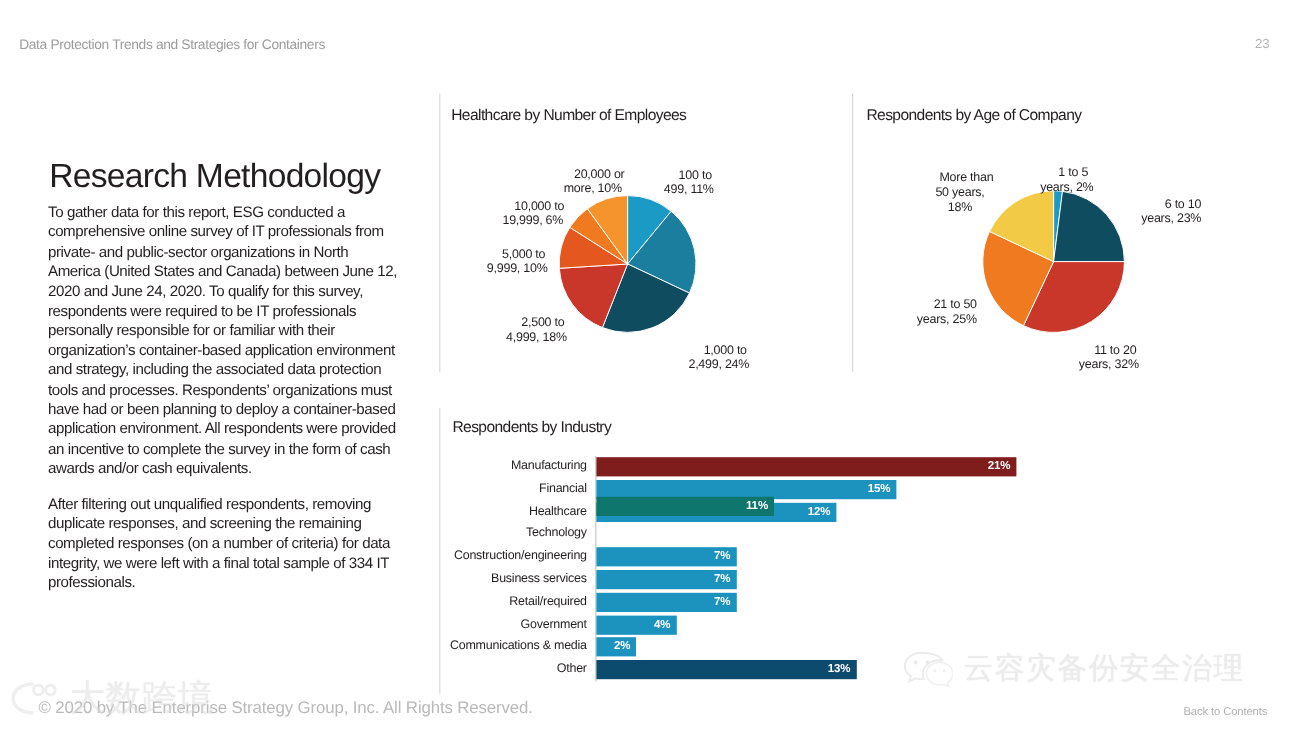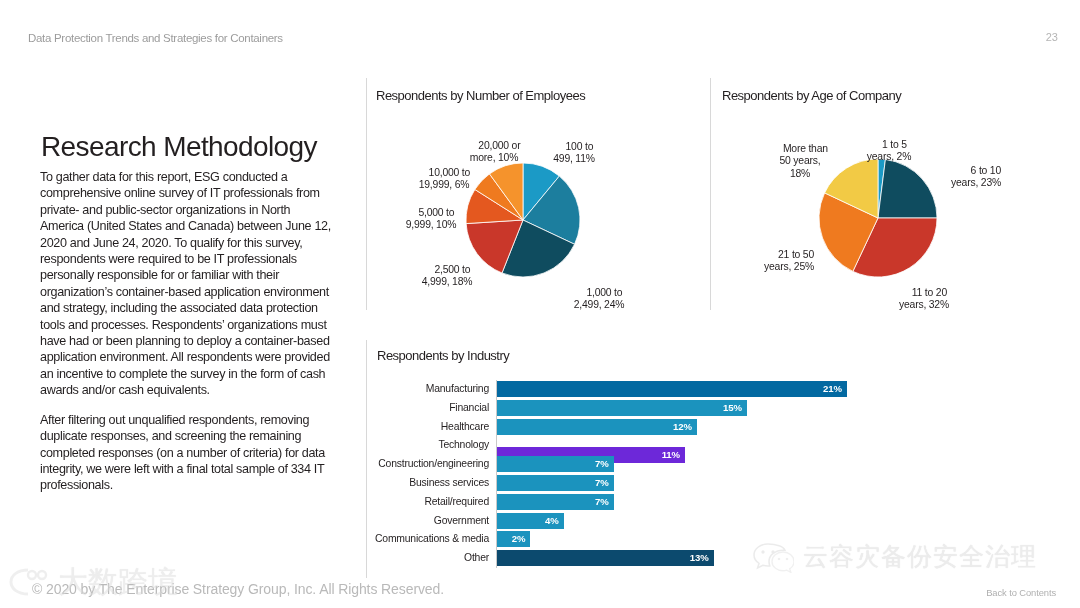--- a/index.html
+++ b/index.html
@@ -8,21 +8,21 @@
     background:#ffffff;
     font-family:"Liberation Sans", sans-serif;
     color:#231f20;
     overflow:hidden;
     position:relative;
   }
   .slide{position:absolute;inset:0;}
 
   
   .hdr-title{
-    position:absolute;left:28px;top:32px;
+    position:absolute;left:16px;top:32px;
     font-size:11.5px;letter-spacing:-0.3px;
     color:#9c9c9c;font-weight:400;white-space:nowrap;text-align:right;
   }
   .page-num{
     position:absolute;right:22px;top:31px;
     font-size:11px;color:#b5b5b5;
   }
 
   
   .rm-title{
@@ -114,21 +114,21 @@
   <div class="rm-title">Research Methodology</div>
   <div class="rm-body">
     <p>To gather data for this report,  ESG conducted a comprehensive online survey of IT professionals from private- and public-sector organizations in North America (United States and Canada) between June 12, 2020 and June 24, 2020. To qualify for this survey, respondents were required to be IT professionals personally responsible for or familiar with their organization’s container-based application environment and strategy, including the associated data protection tools and processes. Respondents’ organizations must have had or been planning to deploy a container-based application environment. All respondents were provided an incentive to complete the survey in the form of cash awards and/or cash equivalents.</p>
     <p>After filtering out unqualified respondents, removing duplicate responses, and screening the remaining completed responses (on a number of criteria)  for data integrity,  we were left with a final total sample of 334 IT professionals.</p>
   </div>
 
   <div class="vline" style="left:366px;top:78px;height:232px;"></div>
   <div class="vline" style="left:710px;top:78px;height:232px;"></div>
   <div class="vline" style="left:366px;top:340px;height:238px;"></div>
 
-  <div class="panel-title" style="left:376px;top:88px;">Respondents by Number of Employees</div>
+  <div class="panel-title" style="left:376px;top:88px;">Healthcare by Number of Employees</div>
   <div class="pie-wrap" style="left:465px;top:162px;width:116px;height:116px;">
     <svg width="116" height="116" viewBox="0 0 116 116">
       <g id="pie-emp">
           <path d="M 58 58 L 58 1 A 57 57 0 0 1 94.33316741567532 14.080745161780015 Z" fill="#1b9ac6" stroke="#ffffff" stroke-width="0.8"></path>
           <path d="M 58 58 L 94.33316741567532 14.080745161780015 A 57 57 0 0 1 109.57514199056311 82.26941961920913 Z" fill="#1c7e9e" stroke="#ffffff" stroke-width="0.8"></path>
           <path d="M 58 58 L 109.57514199056311 82.26941961920913 A 57 57 0 0 1 37.01690049697339 110.99725969563035 Z" fill="#0f4c5f" stroke="#ffffff" stroke-width="0.8"></path>
           <path d="M 58 58 L 37.01690049697339 110.99725969563035 A 57 57 0 0 1 1.1124764795885227 61.5790596131709 Z" fill="#c9372a" stroke="#ffffff" stroke-width="0.8"></path>
           <path d="M 58 58 L 1.1124764795885227 61.5790596131709 A 57 57 0 0 1 9.873308246385136 27.457872686197202 Z" fill="#e4581f" stroke="#ffffff" stroke-width="0.8"></path>
           <path d="M 58 58 L 9.873308246385136 27.457872686197202 A 57 57 0 0 1 24.496240619329022 11.886031320628 Z" fill="#ef7a1f" stroke="#ffffff" stroke-width="0.8"></path>
           <path d="M 58 58 L 24.496240619329022 11.886031320628 A 57 57 0 0 1 57.99999999999999 1 Z" fill="#f5932c" stroke="#ffffff" stroke-width="0.8"></path>
@@ -179,33 +179,33 @@
     <span>21 to 50</span><br><span style="margin-left:10px;">years, 25%</span>
   </div>
   <div class="pie-lbl c" style="left:760px;top:130px;width:80px;">
     <span>More than</span><br><span>50 years,</span><br><span>18%</span>
   </div>
 
   <div class="panel-title" style="left:377px;top:348px;">Respondents by Industry</div>
   <div class="bar-axis" style="left:496px;top:380px;height:188px;"></div>
   <div id="bars" style="position:absolute;left:0;top:0;width:1080px;height:608px;pointer-events:none;">
       <div class="bar-cat" style="position: absolute; left: 0px; top: 381px; width: 489px; text-align: right;">Manufacturing</div>
-      <div class="bar-rect" style="position: absolute; left: 497px; top: 381px; width: 350px; height: 16px; background: #0369a1;">
+      <div class="bar-rect" style="position: absolute; left: 497px; top: 381px; width: 350px; height: 16px; background: #7f1d1d;">
         <span class="bar-val">21%</span>
       </div>
       <div class="bar-cat" style="position: absolute; left: 0px; top: 399.8px; width: 489px; text-align: right;">Financial</div>
       <div class="bar-rect" style="position: absolute; left: 497px; top: 399.8px; width: 250px; height: 16px; background: rgb(27, 147, 190);">
         <span class="bar-val">15%</span>
       </div>
       <div class="bar-cat" style="position: absolute; left: 0px; top: 418.6px; width: 489px; text-align: right;">Healthcare</div>
       <div class="bar-rect" style="position: absolute; left: 497px; top: 418.6px; width: 200px; height: 16px; background: rgb(27, 147, 190);">
         <span class="bar-val">12%</span>
       </div>
       <div class="bar-cat" style="position: absolute; left: 0px; top: 437.4px; width: 489px; text-align: right;">Technology</div>
-      <div class="bar-rect" style="position: absolute; left: 497px; top: 447px; width: 188px; height: 16px; background: #6d28d9;">
+      <div class="bar-rect" style="position: absolute; left: 497px; top: 414px; width: 148px; height: 16px; background: #0f766e;">
         <span class="bar-val">11%</span>
       </div>
       <div class="bar-cat" style="position: absolute; left: 0px; top: 456.2px; width: 489px; text-align: right;">Construction/engineering</div>
       <div class="bar-rect" style="position: absolute; left: 497px; top: 456.2px; width: 116.667px; height: 16px; background: rgb(27, 147, 190);">
         <span class="bar-val">7%</span>
       </div>
       <div class="bar-cat" style="position: absolute; left: 0px; top: 475px; width: 489px; text-align: right;">Business services</div>
       <div class="bar-rect" style="position: absolute; left: 497px; top: 475px; width: 116.667px; height: 16px; background: rgb(27, 147, 190);">
         <span class="bar-val">7%</span>
       </div>

